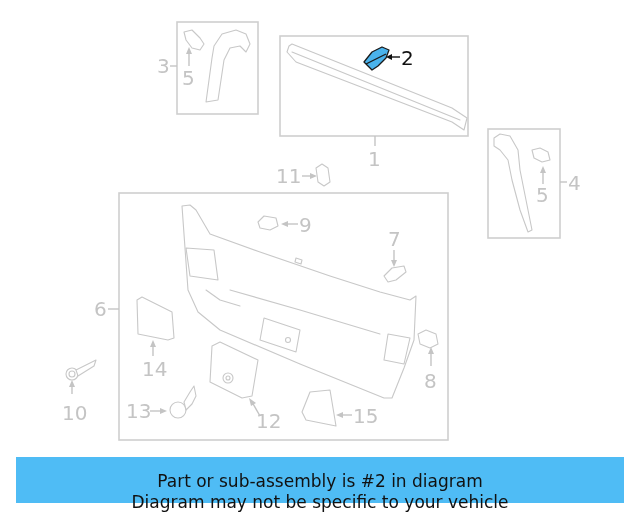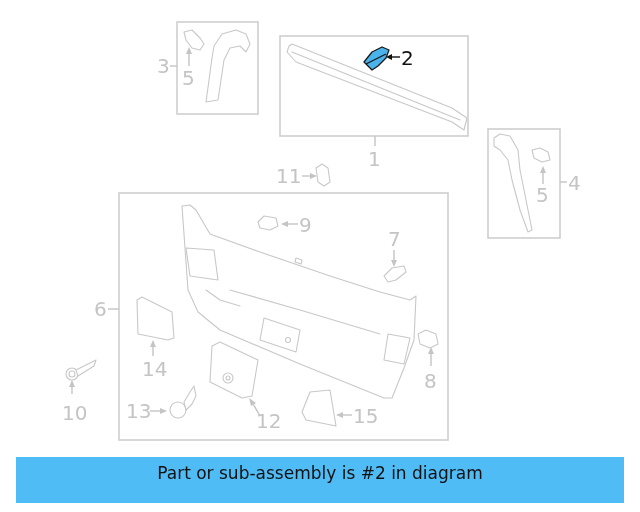--- a/index.html
+++ b/index.html
@@ -12,21 +12,21 @@
     .part-nofill { fill: none; stroke: #c8c8c8; stroke-width: 1.1; stroke-linejoin: round; stroke-linecap: round; }
     .leader { stroke: #c4c4c4; stroke-width: 1.4; fill: none; }
     .arrowhead { fill: #c4c4c4; }
     .leader-hl { stroke: #111; stroke-width: 1.4; fill: none; }
     .arrowhead-hl { fill: #111; }
     .hl-part { fill: #4ab3ec; stroke: #1a1a1a; stroke-width: 1.3; stroke-linejoin: round; }
     #banner {
       position: absolute; left: 16px; top: 457px; width: 608px; height: 46px;
       background: #4fbcf5; color: #111111; text-align: center;
       font-family: "DejaVu Sans", sans-serif; font-size: 17px; line-height: 21px;
-      padding-top: 6px; box-sizing: border-box;
+      padding-top: 14px; box-sizing: border-box;
     }
     #banner div { white-space: nowrap; }
   </style>
 </head>
 <body>
 
 <svg id="diagram" viewBox="0 0 640 456" xmlns="http://www.w3.org/2000/svg">
 
   <g>
     <rect class="frame" x="177" y="22" width="81" height="92"></rect>
@@ -128,13 +128,14 @@
     <circle class="part-nofill" cx="72" cy="374" r="3"></circle>
     <path class="part" d="M76 370 L92 362 L96 360 L94 366 L78 376 Z"></path>
     <line class="leader" x1="72" y1="394" x2="72" y2="384"></line>
     <polygon class="arrowhead" points="72,380 69,387 75,387"></polygon>
     <text class="callout" x="62" y="420">10</text>
   </g>
 </svg>
 
 <div id="banner" style="background: rgb(79, 188, 245);">
   <div>Part or sub-assembly is #2 in diagram</div>
+  <div>Diagram may not be specific to your vehicle</div>
 </div>
 
 </body></html>

